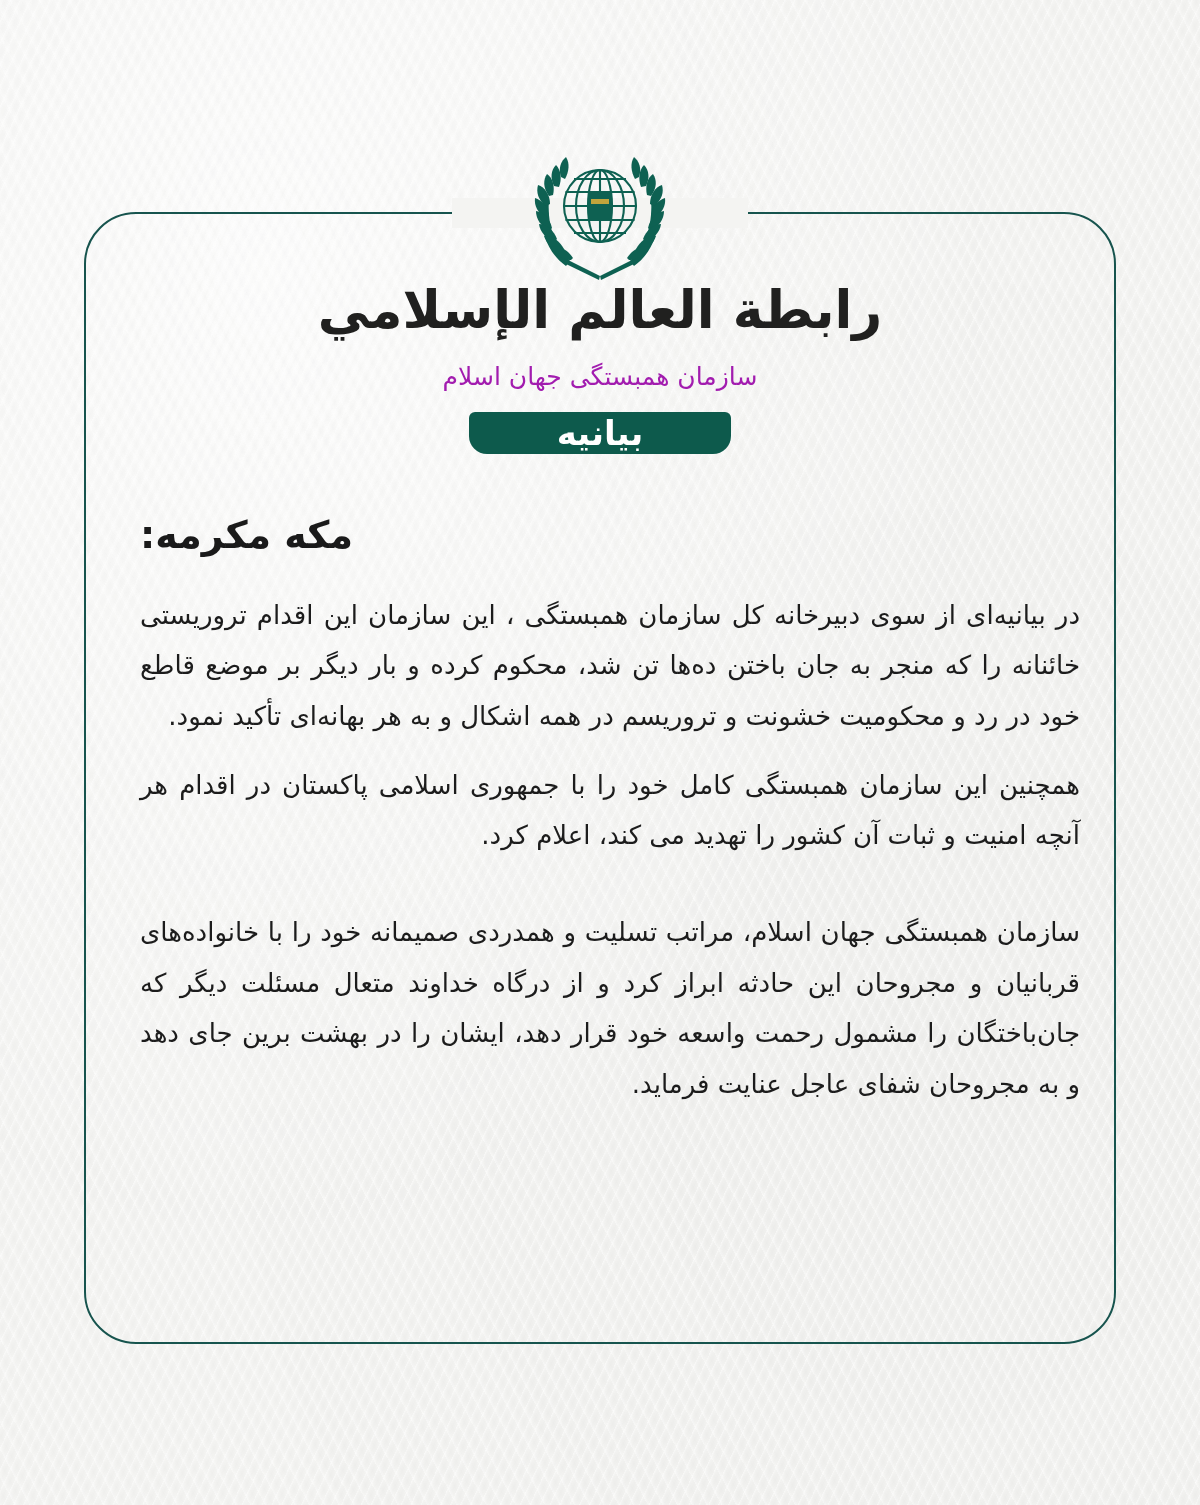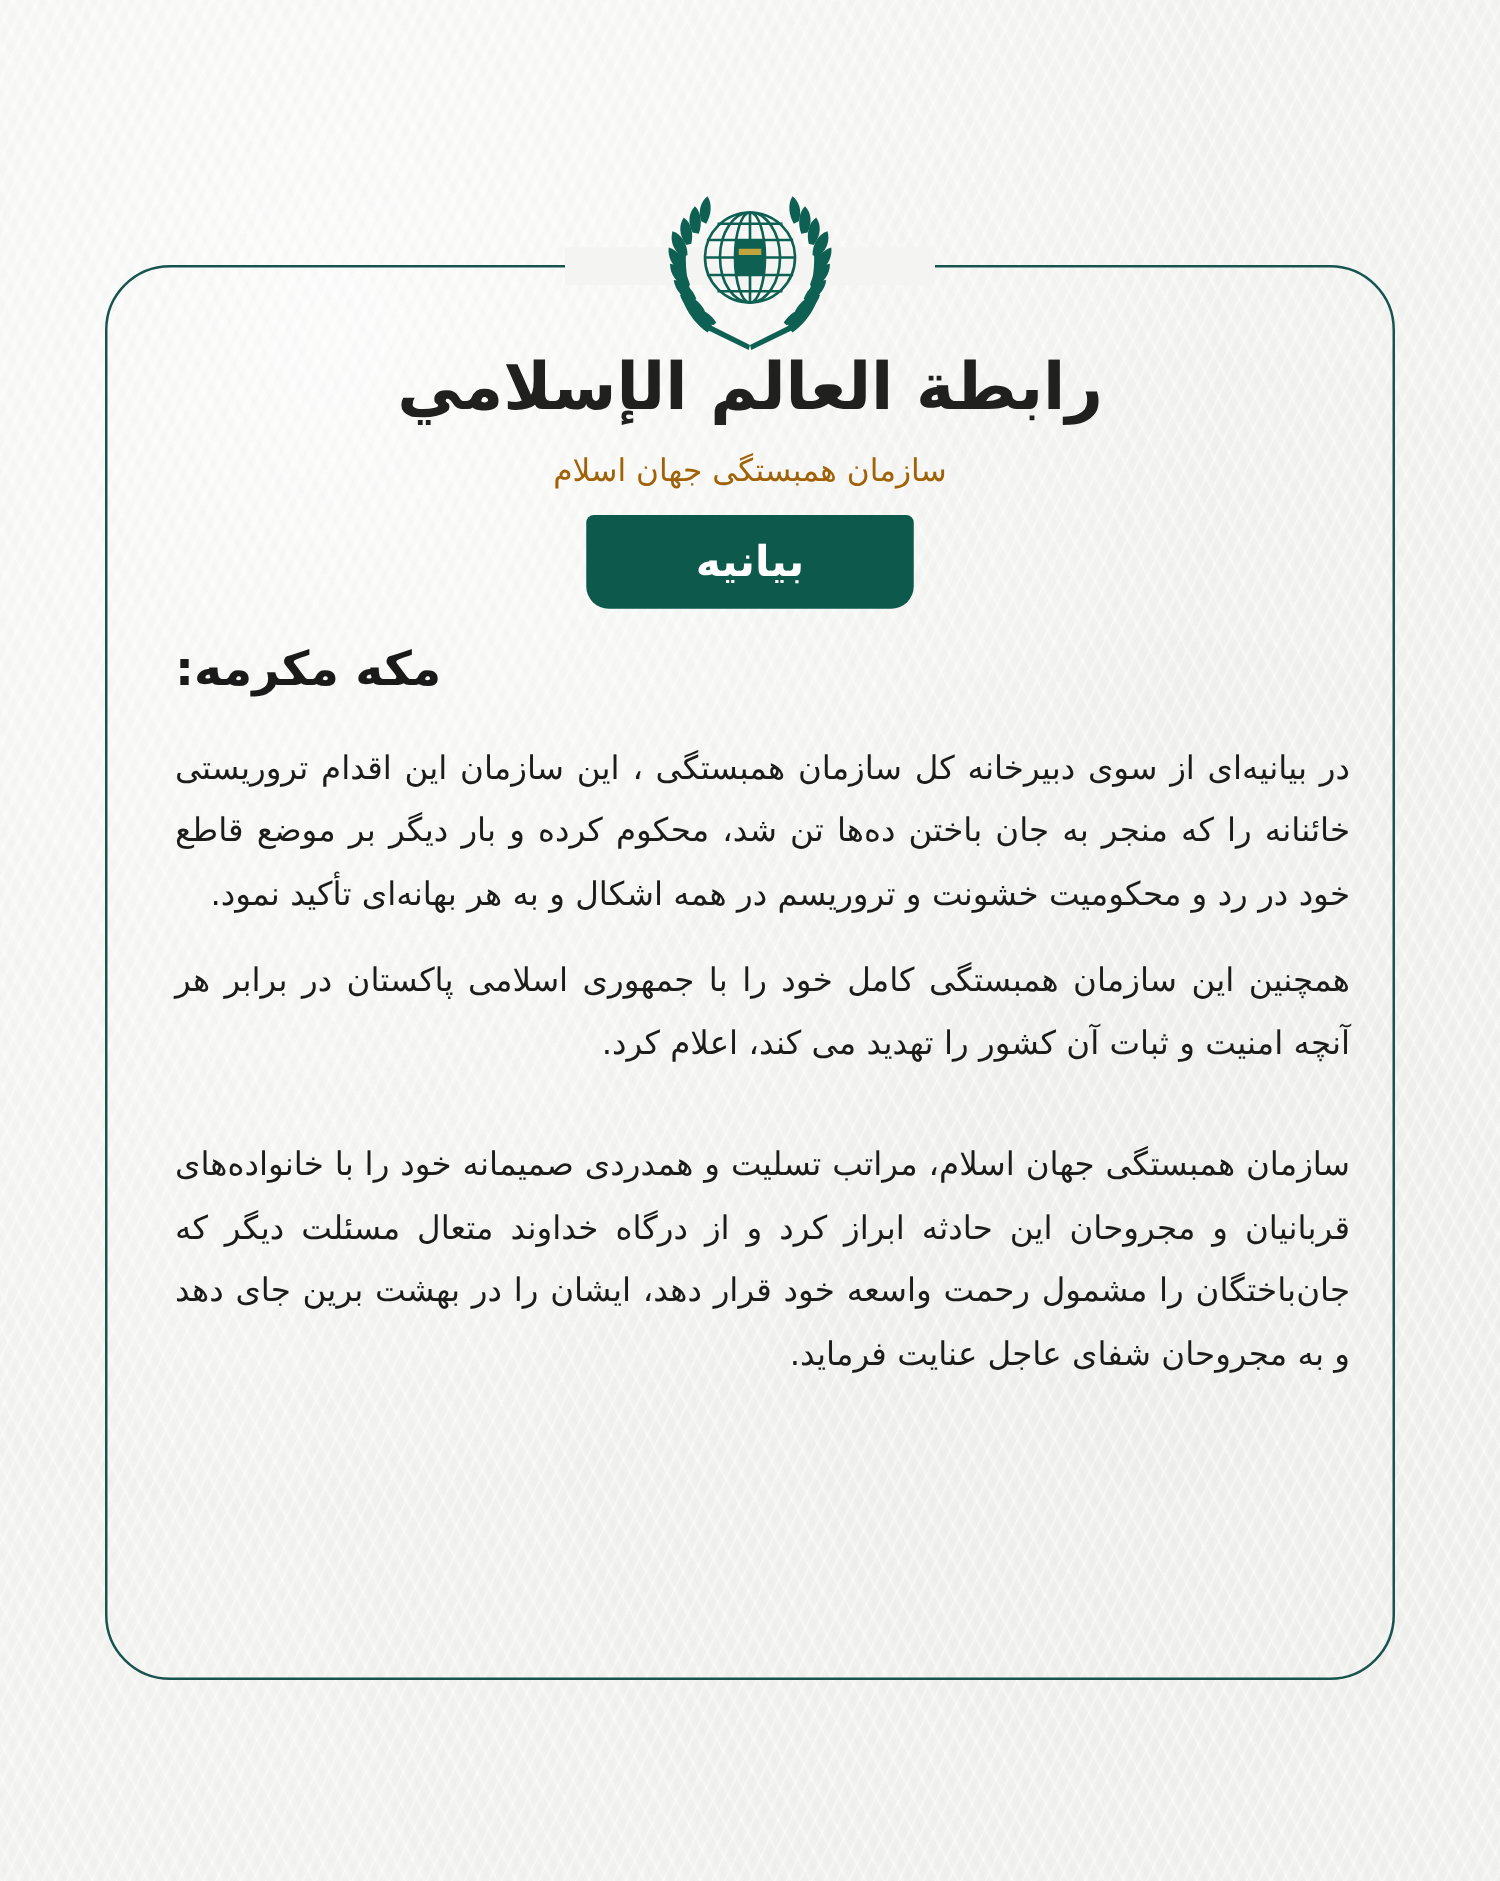--- a/index.html
+++ b/index.html
@@ -78,33 +78,33 @@
     direction: rtl;
   }
   .wordmark-fa {
     position: absolute;
     left: 0;
     right: 0;
     top: 362px;
     text-align: center;
     font-size: 25px;
     font-weight: 400;
-    color: #a16207;
+    color: #a21caf;
     line-height: 1.2;
     direction: rtl;
   }
 
   
   .badge {
     position: absolute;
     left: 50%;
     transform: translateX(-50%);
     top: 412px;
     width: 262px;
-    height: 75px;
+    height: 42px;
     background-color: #0d5a4c;
     border-radius: 6px 6px 18px 18px;
     display: flex;
     align-items: center;
     justify-content: center;
     color: #ffffff;
     font-size: 34px;
     font-weight: 700;
     direction: rtl;
     letter-spacing: 0px;
@@ -207,15 +207,15 @@
 <div class="wordmark-ar">رابطة العالم الإسلامي</div>
 <div class="wordmark-fa">سازمان همبستگی جهان اسلام</div>
 
 <div class="badge">
   <span>بیانیه</span>
 </div>
 
 <div class="content">
   <h1 class="salutation">مکه مکرمه:</h1>
   <p class="para tight">در بیانیه‌ای از سوی دبیرخانه کل سازمان همبستگی ، این سازمان این اقدام تروریستی خائنانه را که منجر به جان باختن ده‌ها تن شد، محکوم کرده و بار دیگر بر موضع قاطع خود در رد و محکومیت خشونت و تروریسم در همه اشکال و به هر بهانه‌ای تأکید نمود.</p>
-  <p class="para">همچنین این سازمان همبستگی کامل خود را با جمهوری اسلامی پاکستان در برابر هر آنچه امنیت و ثبات آن کشور را تهدید می کند، اعلام کرد.</p>
+  <p class="para">همچنین این سازمان همبستگی کامل خود را با جمهوری اسلامی پاکستان در اقدام هر آنچه امنیت و ثبات آن کشور را تهدید می کند، اعلام کرد.</p>
   <p class="para">سازمان همبستگی جهان اسلام، مراتب تسلیت و همدردی صمیمانه خود را با خانواده‌های قربانیان و مجروحان این حادثه ابراز کرد و از درگاه خداوند متعال مسئلت دیگر که جان‌باختگان را مشمول رحمت واسعه خود قرار دهد، ایشان را در بهشت برین جای دهد و به مجروحان شفای عاجل عنایت فرماید.</p>
 </div>
 
 </body></html>

